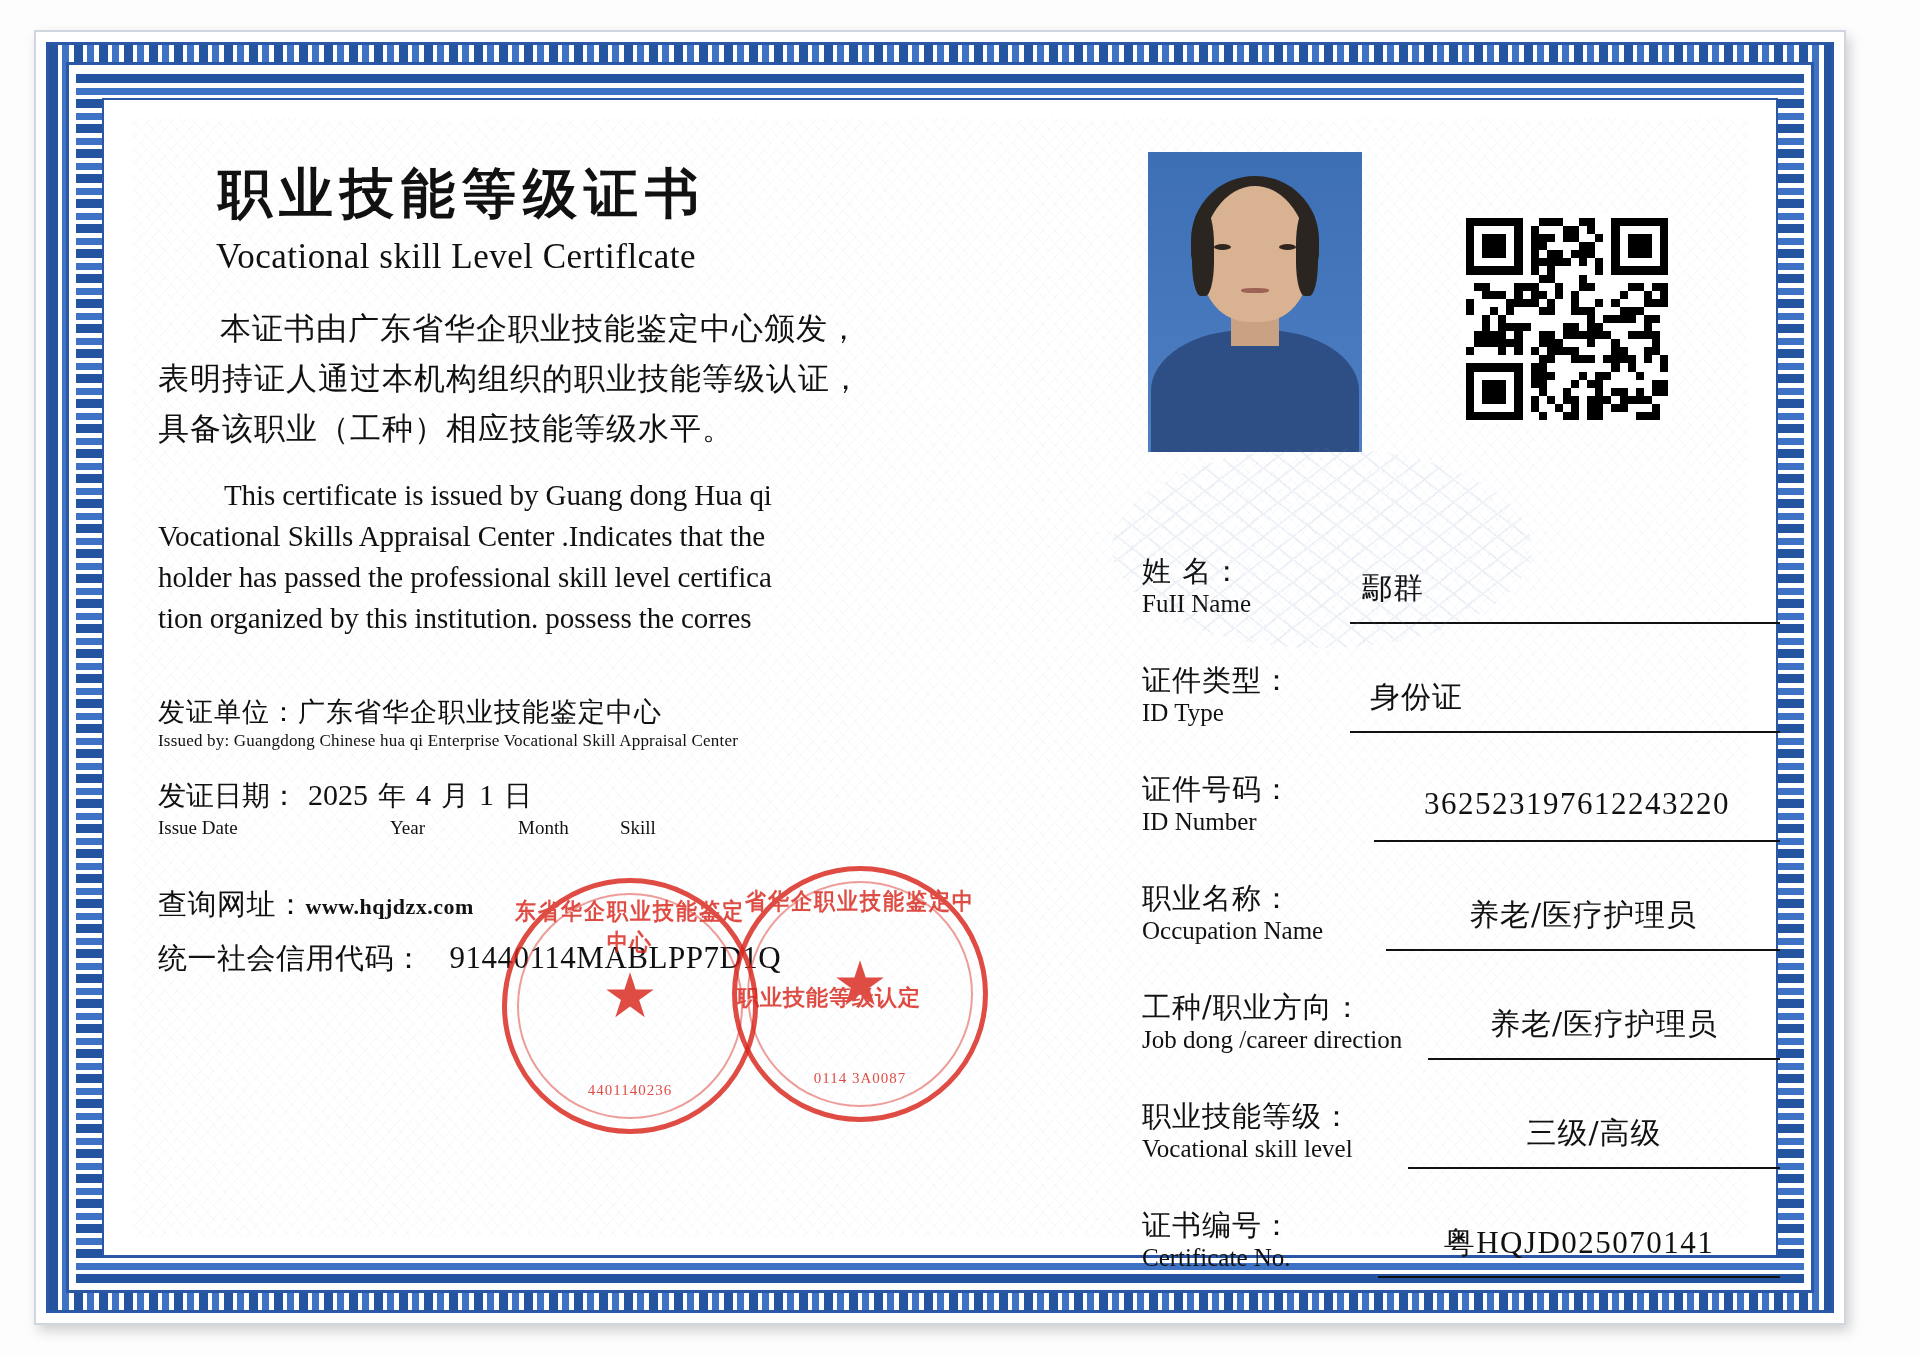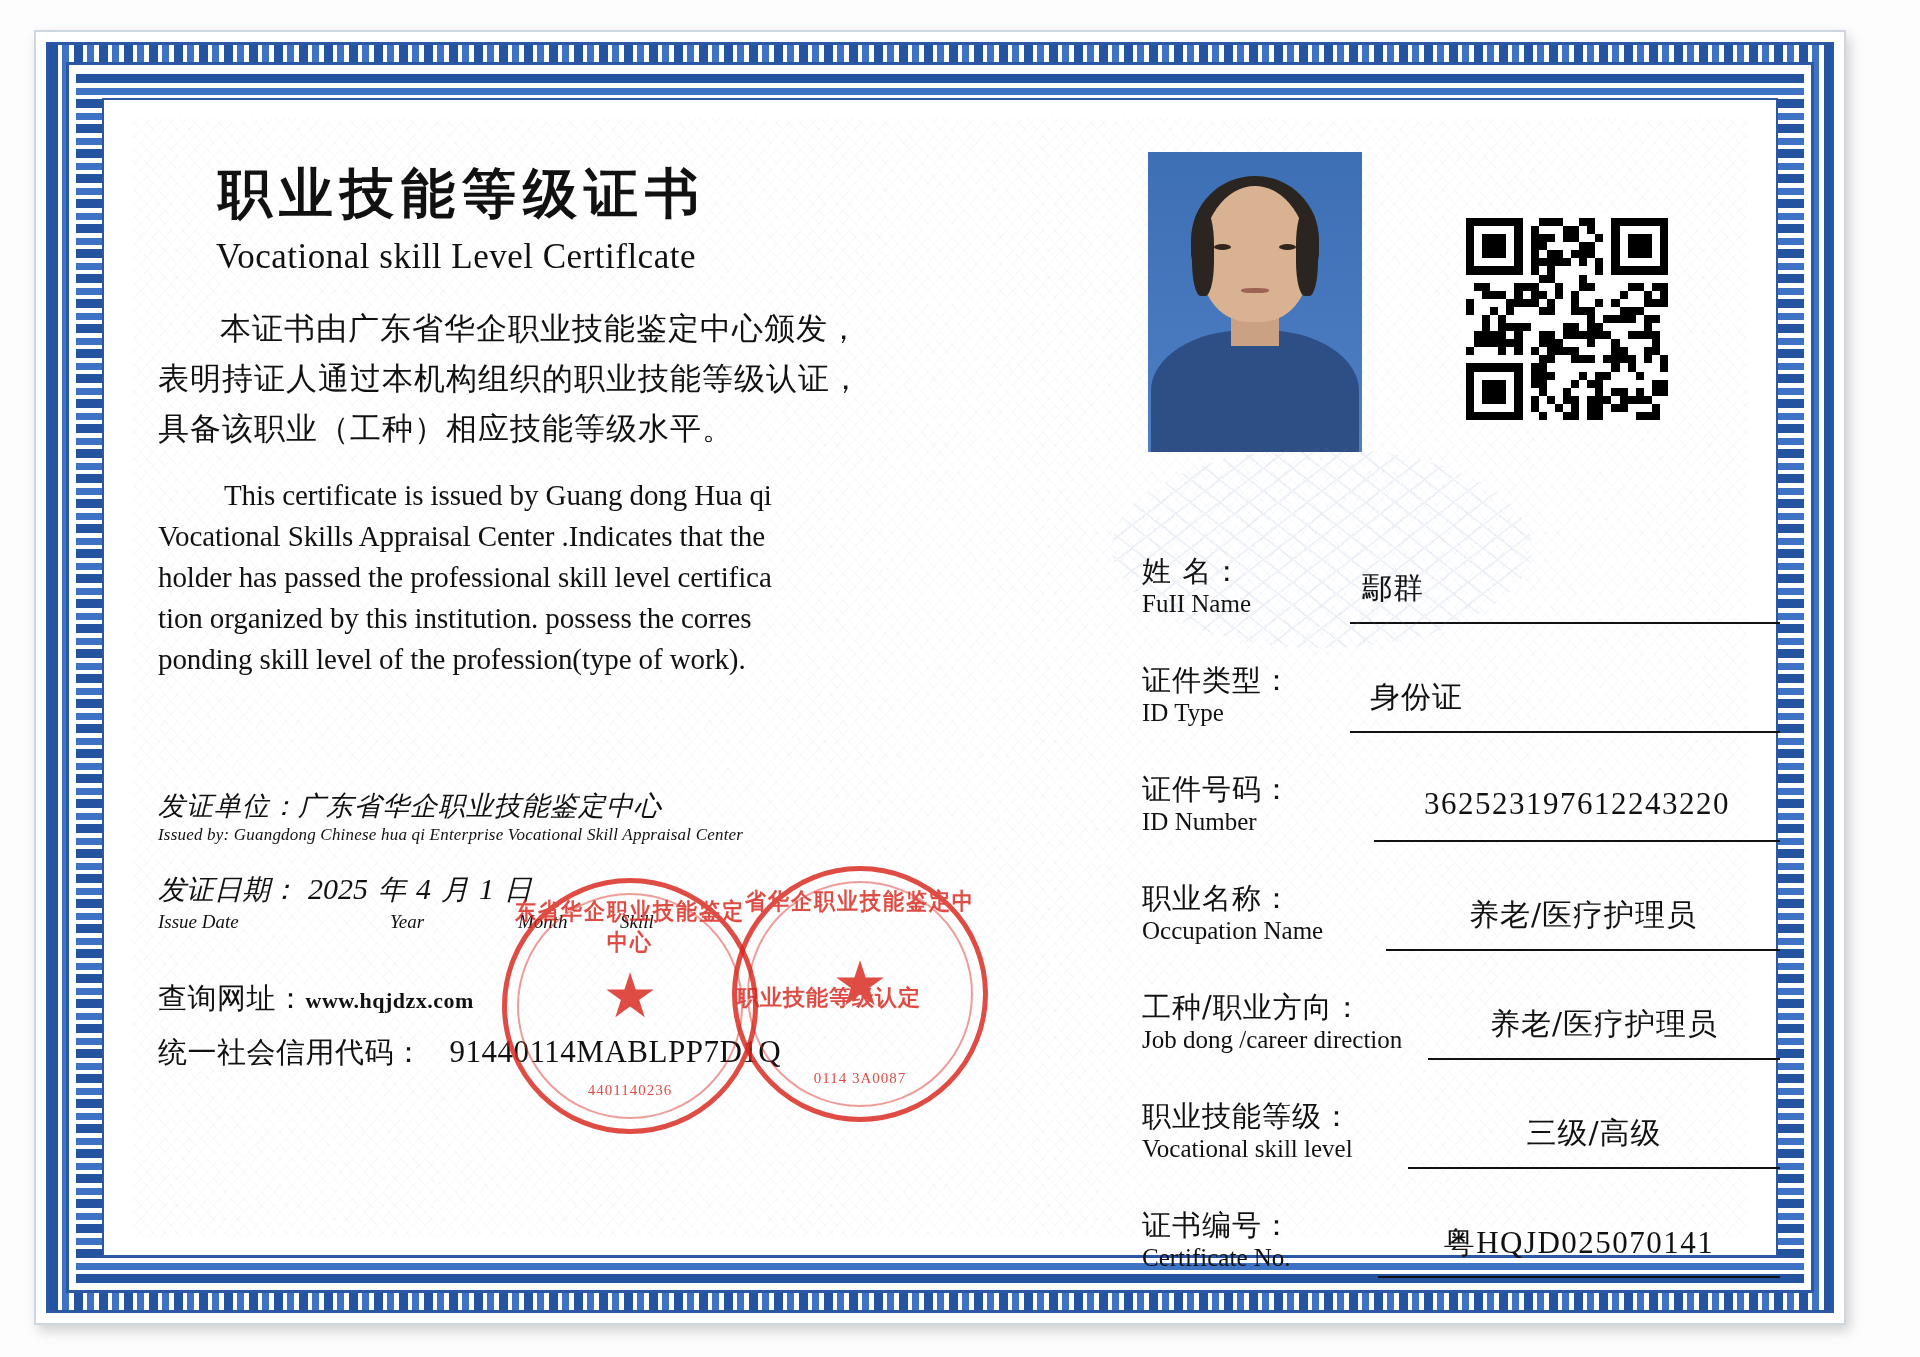--- a/index.html
+++ b/index.html
@@ -135,23 +135,22 @@
     font-family: "Liberation Serif", serif;
     font-size: 29px;
     line-height: 41px;
     color: #111;
     margin: 0;
     letter-spacing: -0.1px;
   }
   .para-en .indent { display: inline-block; width: 66px; }
 
   .issuer-block {
-    margin-top: 108px;
+    margin-top: 55px;
     position: relative;
-    font-style: italic;
   }
   .issuer-row {
     font-family: "DejaVu Serif", serif;
     font-size: 27px;
     color: #111;
     letter-spacing: 1px;
     white-space: nowrap;
   }
   .issuer-row-en {
     font-family: "Liberation Serif", serif;
@@ -472,21 +471,20 @@
           <span class="indent"></span><span>本证书由广东省华企职业技能鉴定中心颁发，</span><br>
           <span>表明持证人通过本机构组织的职业技能等级认证，</span><br>
           <span>具备该职业（工种）相应技能等级水平。</span>
         </div>
 
         <div class="para-en">
           <span class="indent"></span><span>This certificate is issued by Guang dong Hua qi</span><br>
           <span>Vocational Skills Appraisal Center .Indicates that the</span><br>
           <span>holder has passed the professional skill level certifica</span><br>
           <span>tion organized by this institution. possess the corres</span><br>
-          <span>ponding  skill level of the profession(type of  work).</span>
         </div>
 
         <div class="issuer-block">
           <div class="issuer-row">发证单位：广东省华企职业技能鉴定中心</div>
           <div class="issuer-row-en">Issued by: Guangdong Chinese hua qi Enterprise Vocational Skill Appraisal Center</div>
 
           <div class="date-row">
             <span>发证日期：</span><span class="num">2025</span><span>年</span><span class="num">4</span><span>月</span><span class="num">1</span><span>日</span>
           </div>
           <div class="date-sub">

